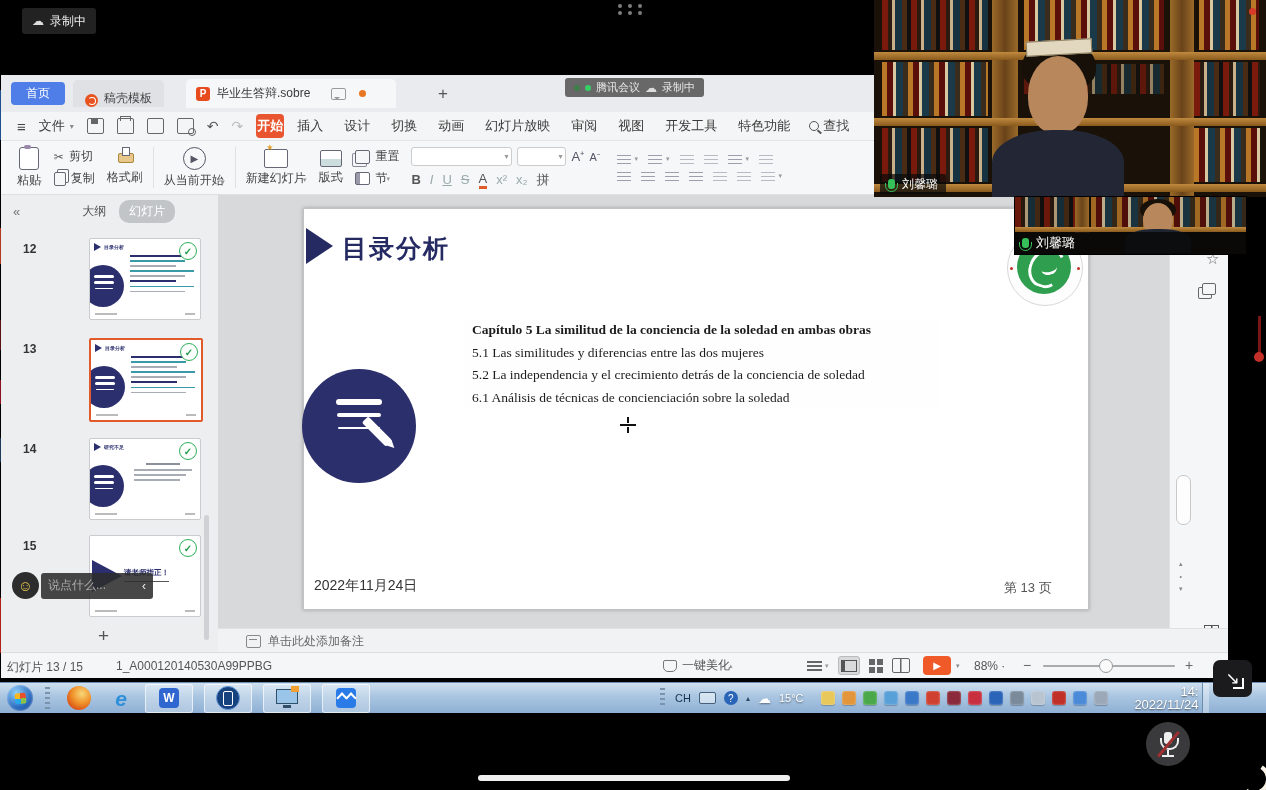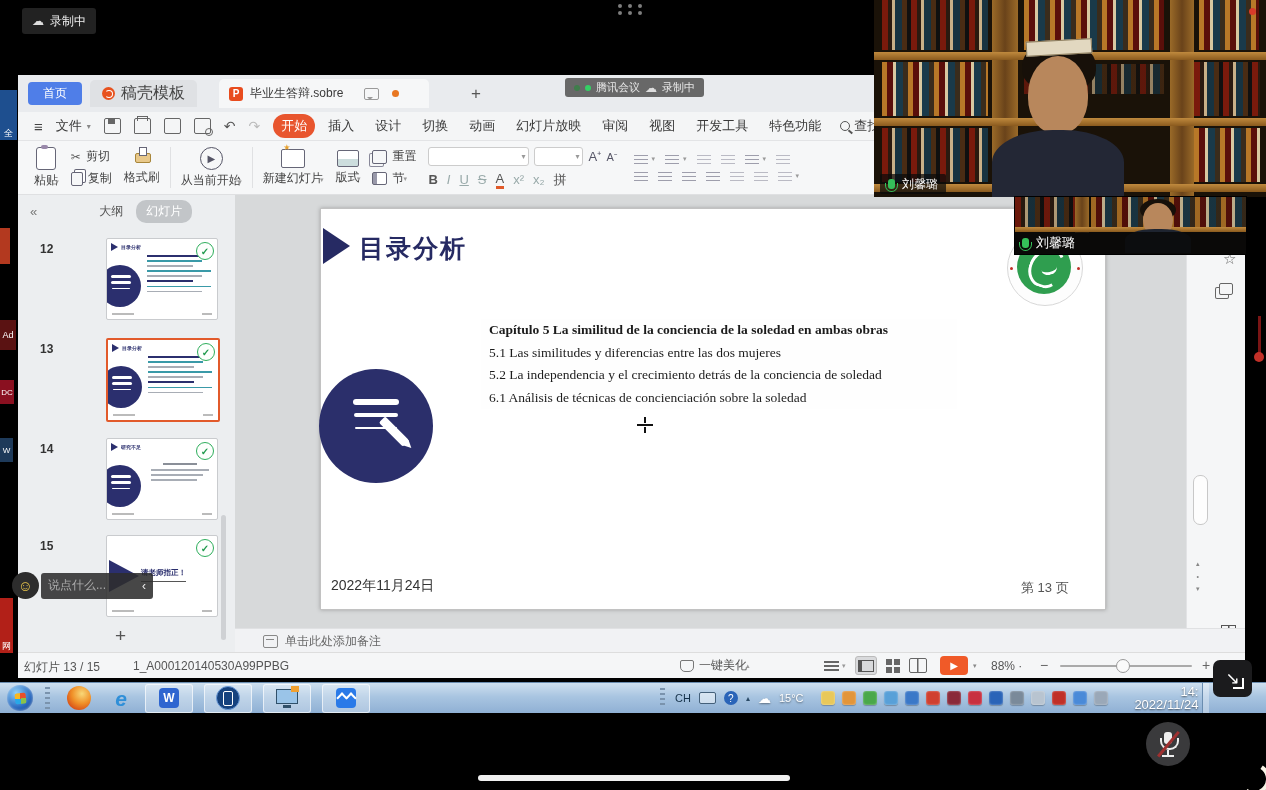--- a/index.html
+++ b/index.html
@@ -21,26 +21,26 @@
   
   .frag{left:0;color:#fff;font-size:9px;display:flex;align-items:flex-end;justify-content:center;overflow:hidden;}
   .frag-0{top:90px;width:17px;height:50px;background:#1e4f8f;}
   .frag-1{top:228px;width:10px;height:36px;background:#b3391f;}
   .frag-2{top:320px;width:16px;height:30px;background:#5a1212;align-items:center;}
   .frag-3{top:380px;width:14px;height:24px;background:#8a1020;align-items:center;font-size:8px;}
   .frag-4{top:438px;width:13px;height:24px;background:#1e3a5a;align-items:center;font-size:8px;}
   .frag-5{top:598px;width:13px;height:55px;background:#b22018;}
 
   
-  .win{left:18px;top:75px;width:1227px;height:603px;background:#f4f5f6;z-index:10;overflow:hidden;}
+  .win{left:1px;top:75px;width:1227px;height:603px;background:#f4f5f6;z-index:10;overflow:hidden;}
   .tabbar{position:absolute;left:0;top:0;width:100%;height:37px;background:#e9ebee;display:flex;align-items:center;}
   .tab-home{margin-left:10px;width:54px;height:23px;background:#4f7ee8;border-radius:4px;color:#fff;
     font-size:12px;display:flex;align-items:center;justify-content:center;}
   .tab-tpl{margin-left:8px;height:27px;padding:0 12px;background:#dfe1e4;border-radius:5px 5px 0 0;
-    display:flex;align-items:center;gap:6px;font-size:16px;color:#444;}
+    display:flex;align-items:flex-end;gap:6px;font-size:12px;color:#444;}
   .tpl-ic{width:13px;height:13px;border-radius:50%;background:#e8521e;position:relative;}
   .tpl-ic::after{content:"";position:absolute;left:3px;top:3px;width:6px;height:6px;border:1.5px solid #fff;border-radius:50%;border-left-color:transparent;}
   .tab-doc{margin-left:22px;height:29px;padding:0 10px;background:#f6f7f8;border-radius:5px 5px 0 0;
     display:flex;align-items:center;gap:7px;font-size:12px;color:#3a3a3a;min-width:190px;}
   .doc-ic{width:14px;height:14px;border-radius:3px;background:#e84c1e;color:#fff;font-size:10px;font-weight:bold;
     display:flex;align-items:center;justify-content:center;}
   .bubble{width:13px;height:10px;border:1.4px solid #9a9a9a;border-radius:2px;position:relative;margin-left:14px;}
   .bubble::after{content:"";position:absolute;left:2px;bottom:-4px;border:3px solid transparent;border-top-color:#9a9a9a;}
   .odot{width:7px;height:7px;border-radius:50%;background:#e87722;margin-left:6px;}
   .tab-plus{margin-left:42px;font-size:17px;color:#555;}
@@ -49,21 +49,21 @@
     padding-left:16px;gap:13px;font-size:13px;color:#3a3a3a;}
   .hamb{font-size:15px;color:#444;}
   .mcaret{font-size:8px;color:#888;margin-left:-8px;}
   .mi{width:15px;height:14px;border:1.4px solid #666;border-radius:2px;position:relative;}
   .mi.save::after{content:"";position:absolute;left:3px;top:0;width:7px;height:5px;background:#666;}
   .mi.print{border-radius:2px 2px 1px 1px;}
   .mi.print::after{content:"";position:absolute;left:2px;top:-3px;width:9px;height:4px;border:1.2px solid #666;border-bottom:none;}
   .mi.prev::after{content:"";position:absolute;right:-3px;bottom:-3px;width:6px;height:6px;border:1.4px solid #666;border-radius:50%;}
   .undo{color:#555;font-size:14px;}
   .redo{color:#bbb;font-size:14px;}
-  .pill-start{background:#e8552e;color:#fff;font-weight:normal;border-radius:12px;padding:3px 8px;font-size:13px;}
+  .pill-start{background:#e8552e;color:#fff;font-weight:bold;border-radius:4px;padding:3px 1px;font-size:13px;}
   .rtabs{display:flex;align-items:center;gap:21px;}
   .rtab{font-size:13px;color:#3a3a3a;white-space:nowrap;}
   .srch{display:flex;align-items:center;gap:4px;margin-left:6px;color:#444;}
   .mag{width:8px;height:8px;border:1.6px solid #555;border-radius:50%;position:relative;}
   .mag::after{content:"";position:absolute;right:-4px;bottom:-3px;width:5px;height:1.6px;background:#555;transform:rotate(40deg);}
 
   .toolrow{position:absolute;left:0;top:65px;width:100%;height:53px;background:#f6f7f8;border-top:1px solid #e3e4e6;
     border-bottom:1px solid #dfe0e2;display:flex;align-items:stretch;padding-left:10px;}
   .tg{display:flex;flex-direction:column;align-items:center;justify-content:center;gap:2px;padding:0 6px;color:#444;font-size:12px;}
   .tg .lbl{white-space:nowrap;}

